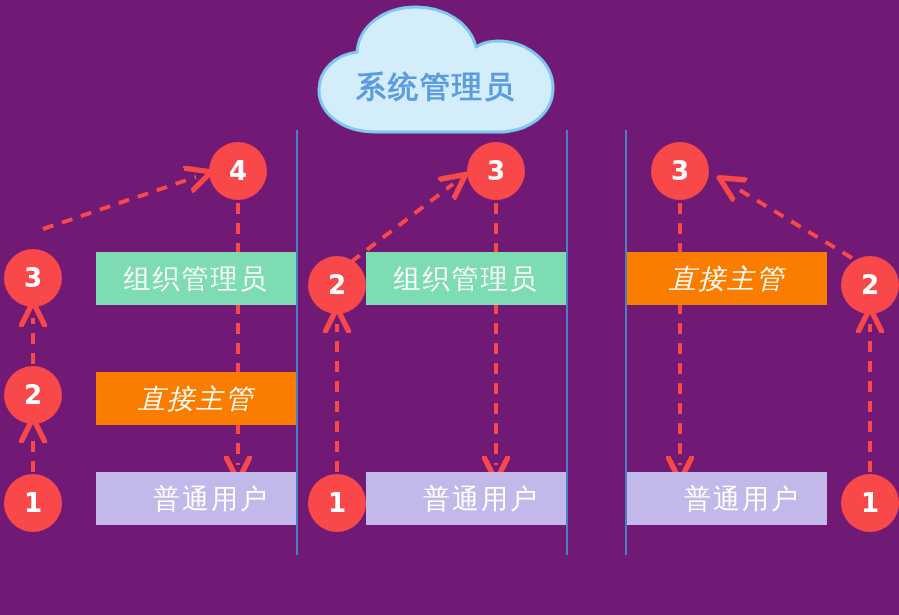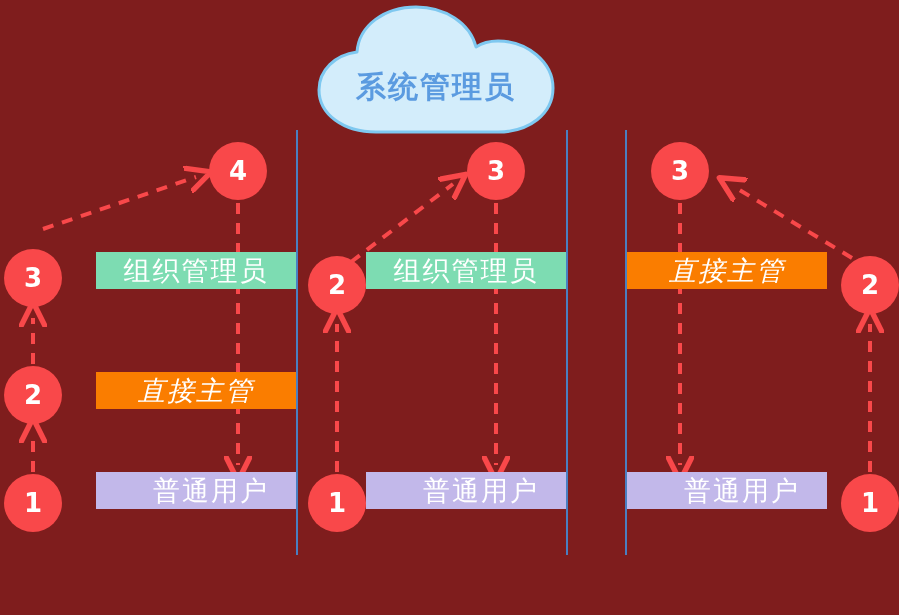--- a/index.html
+++ b/index.html
@@ -5,36 +5,36 @@
 <style>
   html, body {
     margin: 0;
     padding: 0;
     background: #000000;
   }
   #stage {
     position: relative;
     width: 899px;
     height: 615px;
-    background: #7f1d1d;
+    background: #701a75;
     overflow: hidden;
     font-family: "DejaVu Sans", "Liberation Sans", sans-serif;
   }
   .layer-svg {
     position: absolute;
     left: 0;
     top: 0;
     width: 899px;
     height: 615px;
     pointer-events: none;
   }
   
   .role-box {
     position: absolute;
-    height: 37px;
+    height: 53px;
     display: flex;
     align-items: center;
     justify-content: center;
     color: #ffffff;
     font-size: 27px;
     letter-spacing: 2px;
     white-space: nowrap;
     box-sizing: border-box;
   }
   .role-org   { background: #7DDCB2; }

